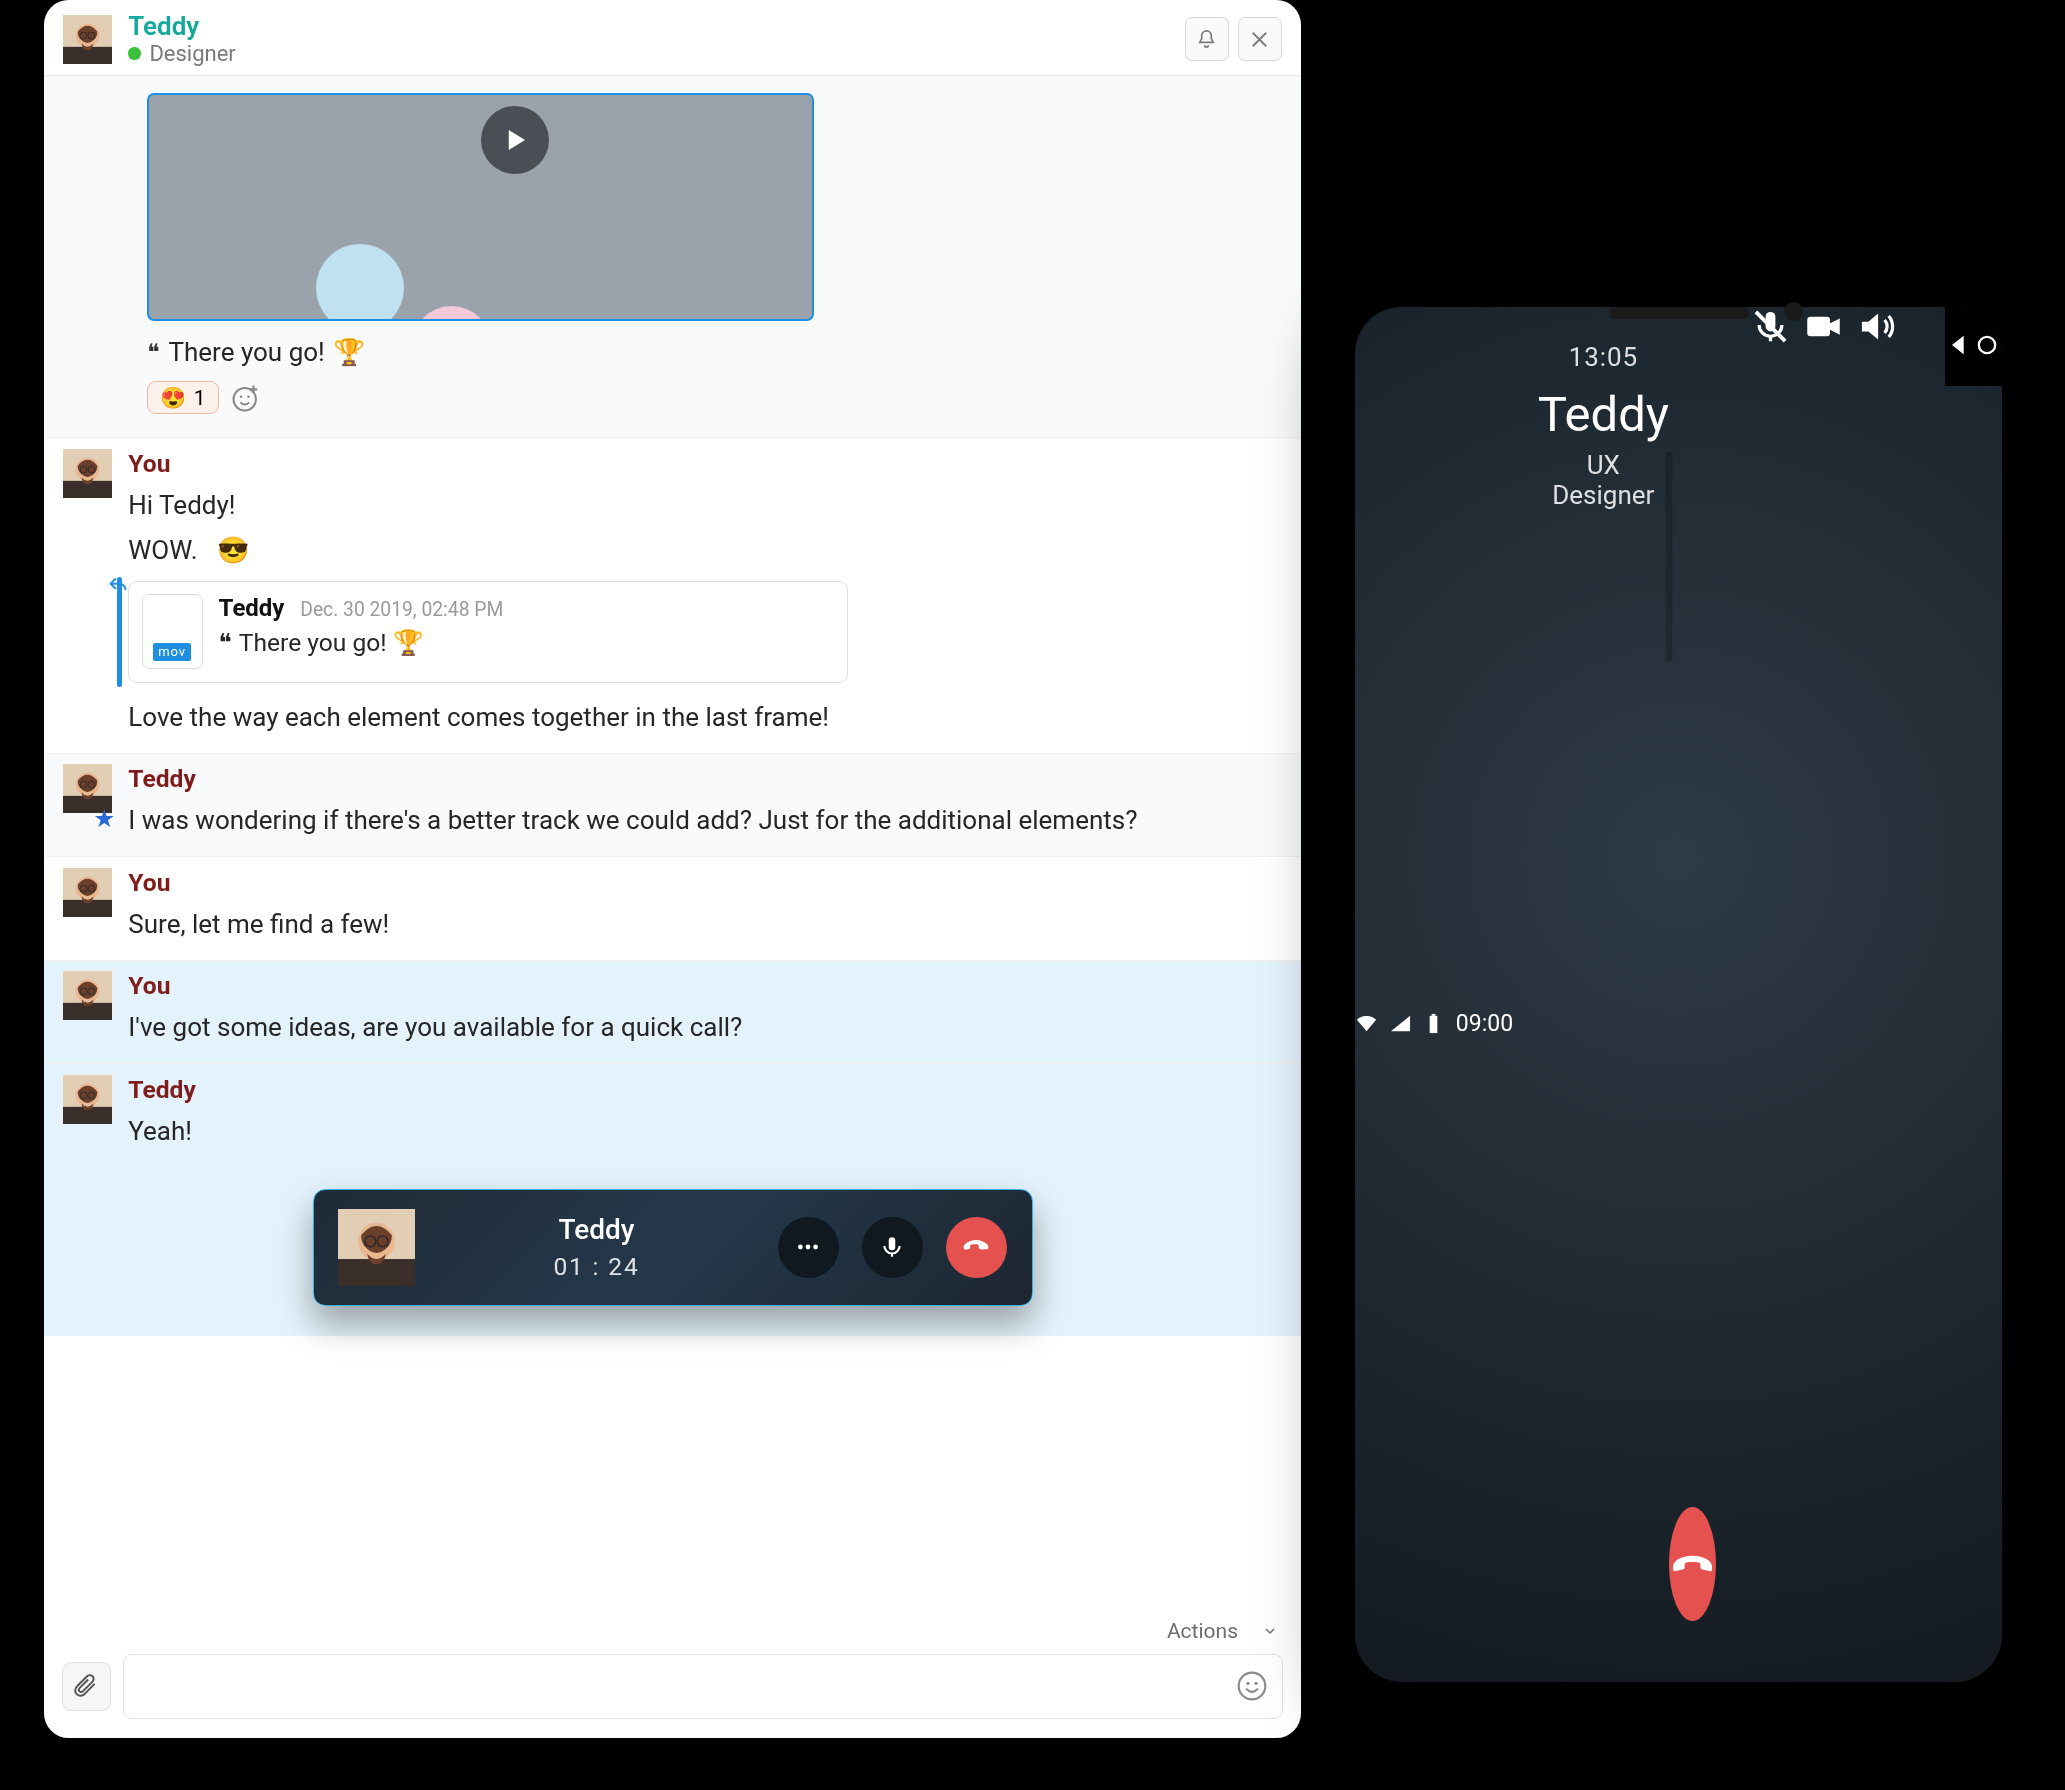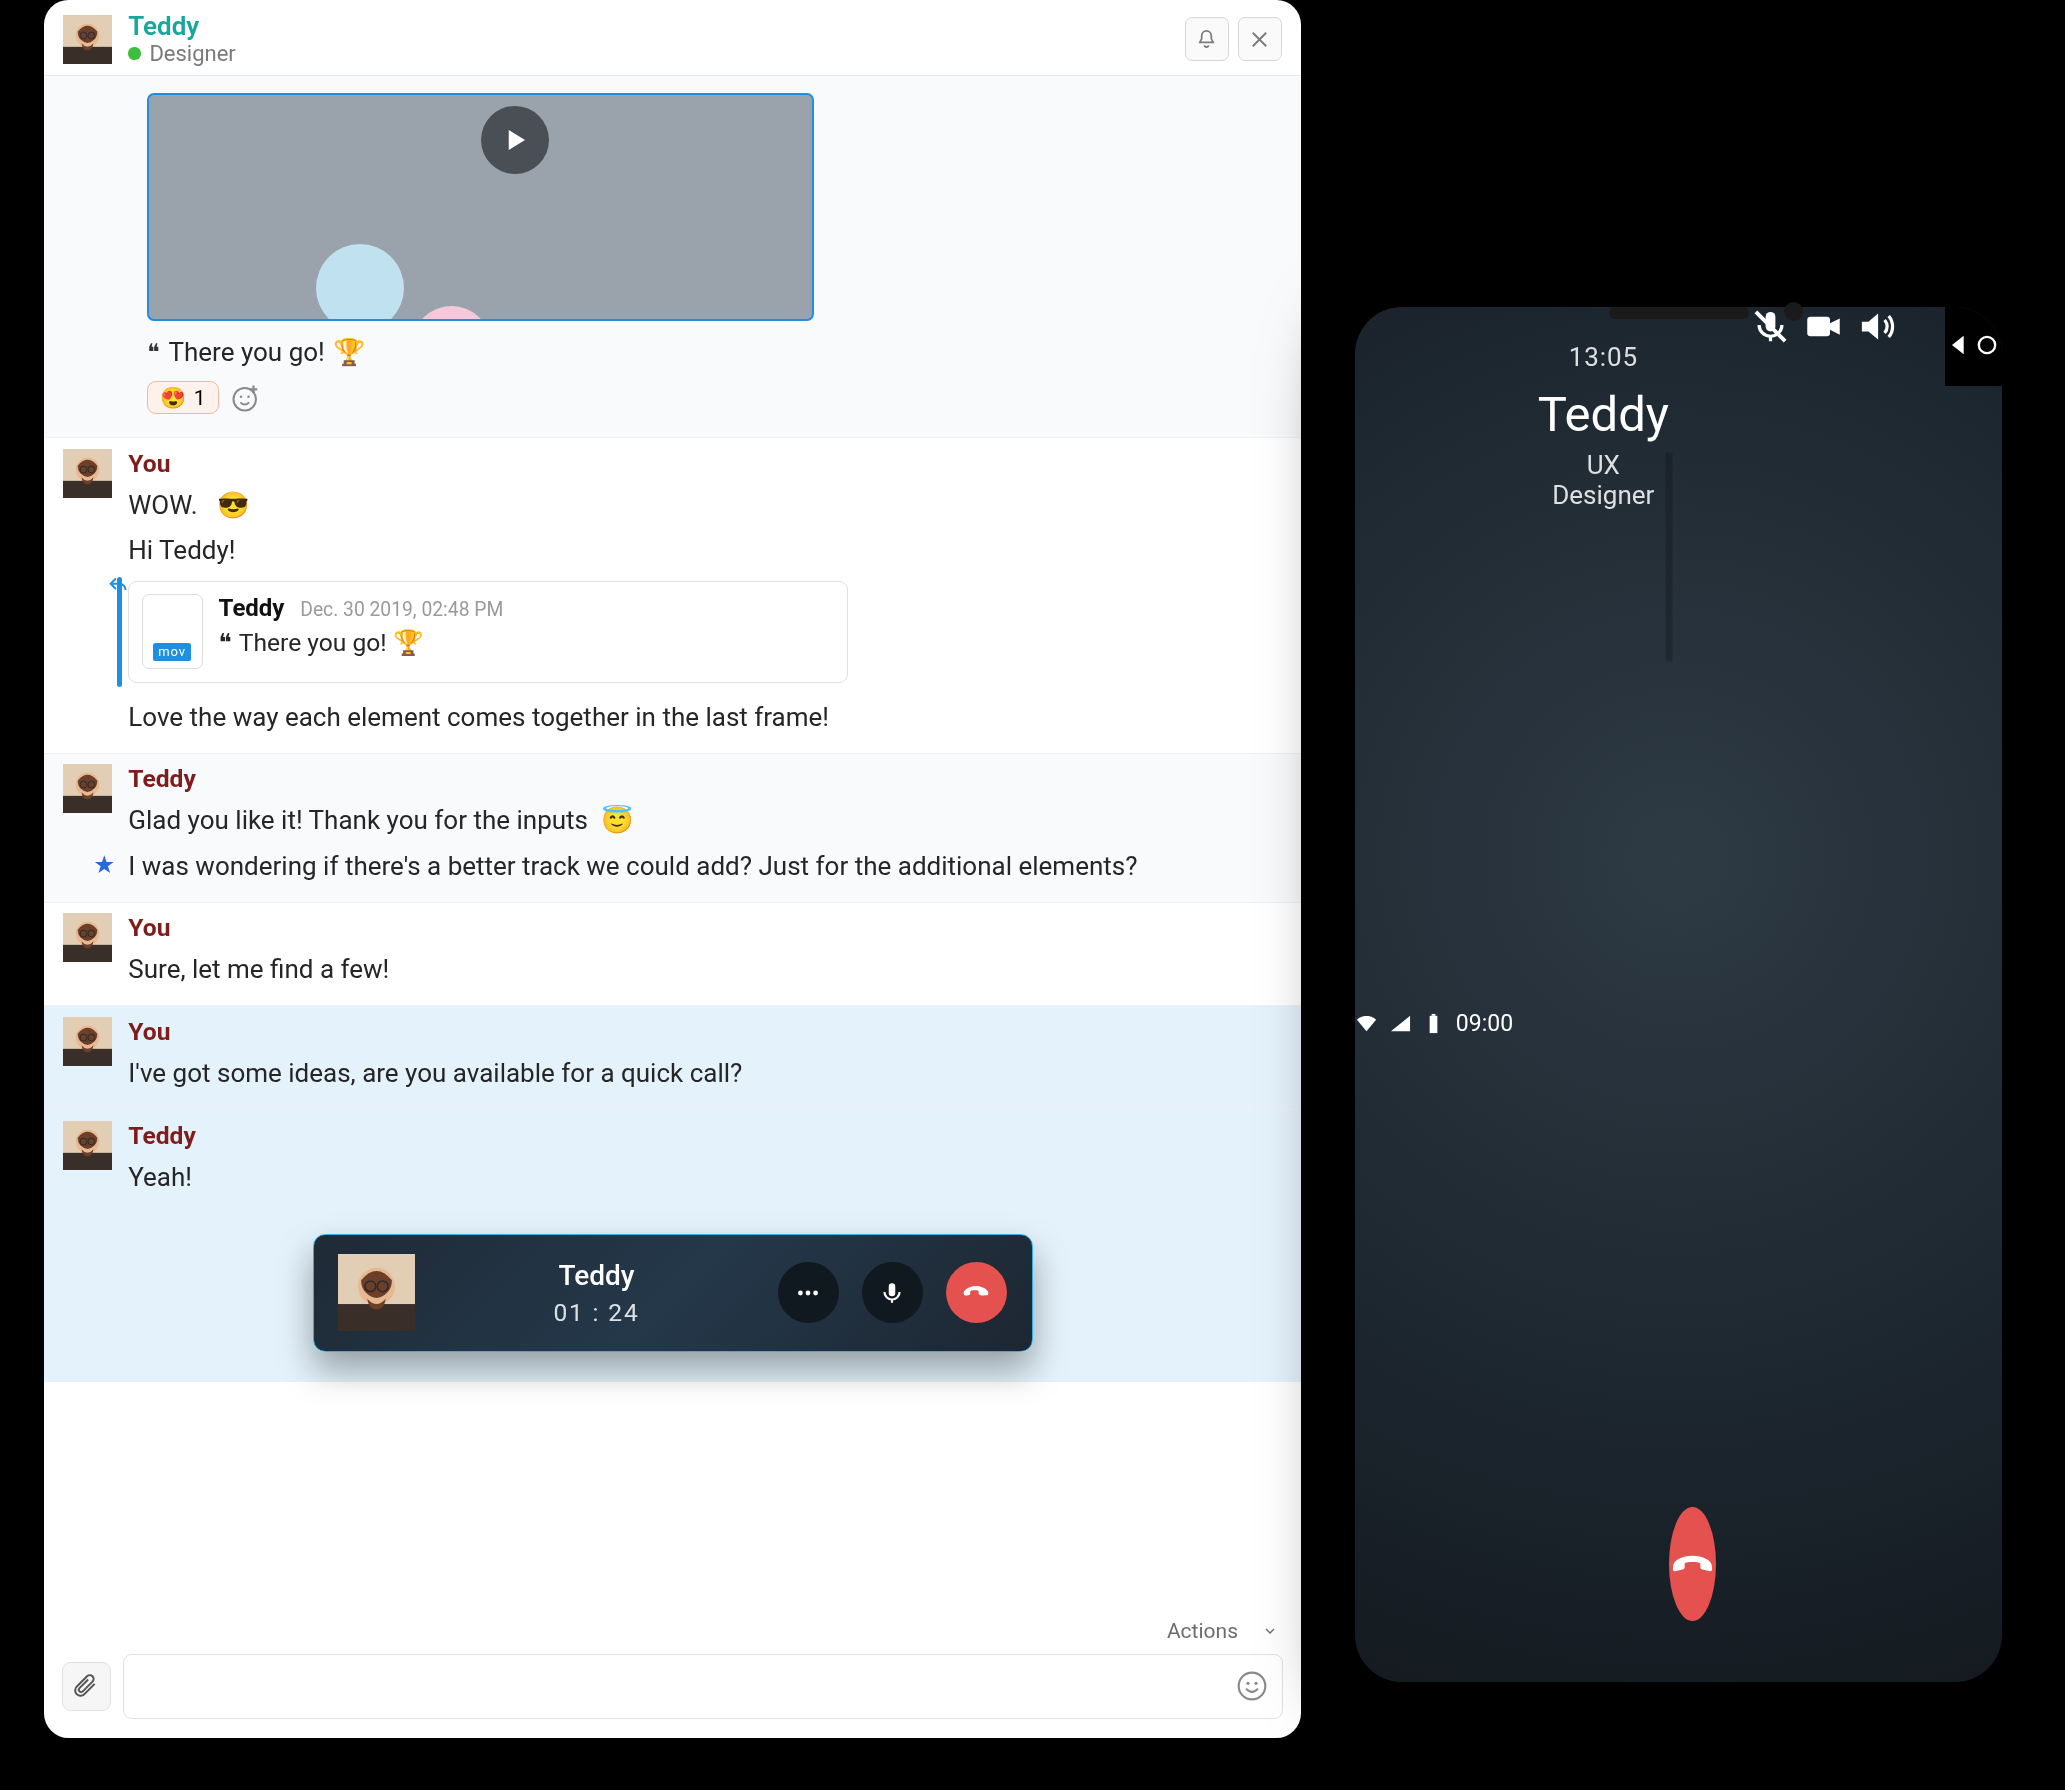--- a/index.html
+++ b/index.html
@@ -503,25 +503,25 @@
         </div>
       </div>
     </div>
 
     <div class="msg">
       <div class="msg-av"><svg class="portrait" viewBox="0 0 100 100">
             <use href="#portrait-g"></use>
           </svg></div>
       <div class="body">
         <div class="sender">You</div>
+        <div class="line">Hi Teddy!</div>
         <div class="line">
           <span>WOW.</span>&nbsp;&nbsp;
           <span class="emoji">😎</span>
         </div>
-        <div class="line">Hi Teddy!</div>
 
         <div class="quote-card">
           <svg class="reply-arrow" viewBox="0 0 24 24" width="21" height="21">
               <use href="#reply-arrow"></use>
             </svg>
           <div class="file-ico">
             <span class="ext">mov</span>
           </div>
           <div class="quote-body">
             <span class="qname">Teddy</span>
@@ -537,24 +537,20 @@
         <div class="line" style="margin-top:14px">Love the way each element comes together in the last frame!</div>
       </div>
     </div>
 
     <div class="msg alt" style="position:relative">
       <div class="msg-av"><svg class="portrait" viewBox="0 0 100 100">
             <use href="#portrait-g"></use>
           </svg></div>
       <div class="body">
         <div class="sender">Teddy</div>
-        <div class="line">
-          <span>Glad you like it! Thank you for the inputs</span>&nbsp;
-          <span class="emoji">😇</span>
-        </div>
         <div class="line" style="position:relative">
           <span class="star-mark">★</span>
           <span>I was wondering if there's a better track we could add? Just for the additional elements?</span>
         </div>
       </div>
     </div>
 
     <div class="msg">
       <div class="msg-av"><svg class="portrait" viewBox="0 0 100 100">
             <use href="#portrait-g"></use>

